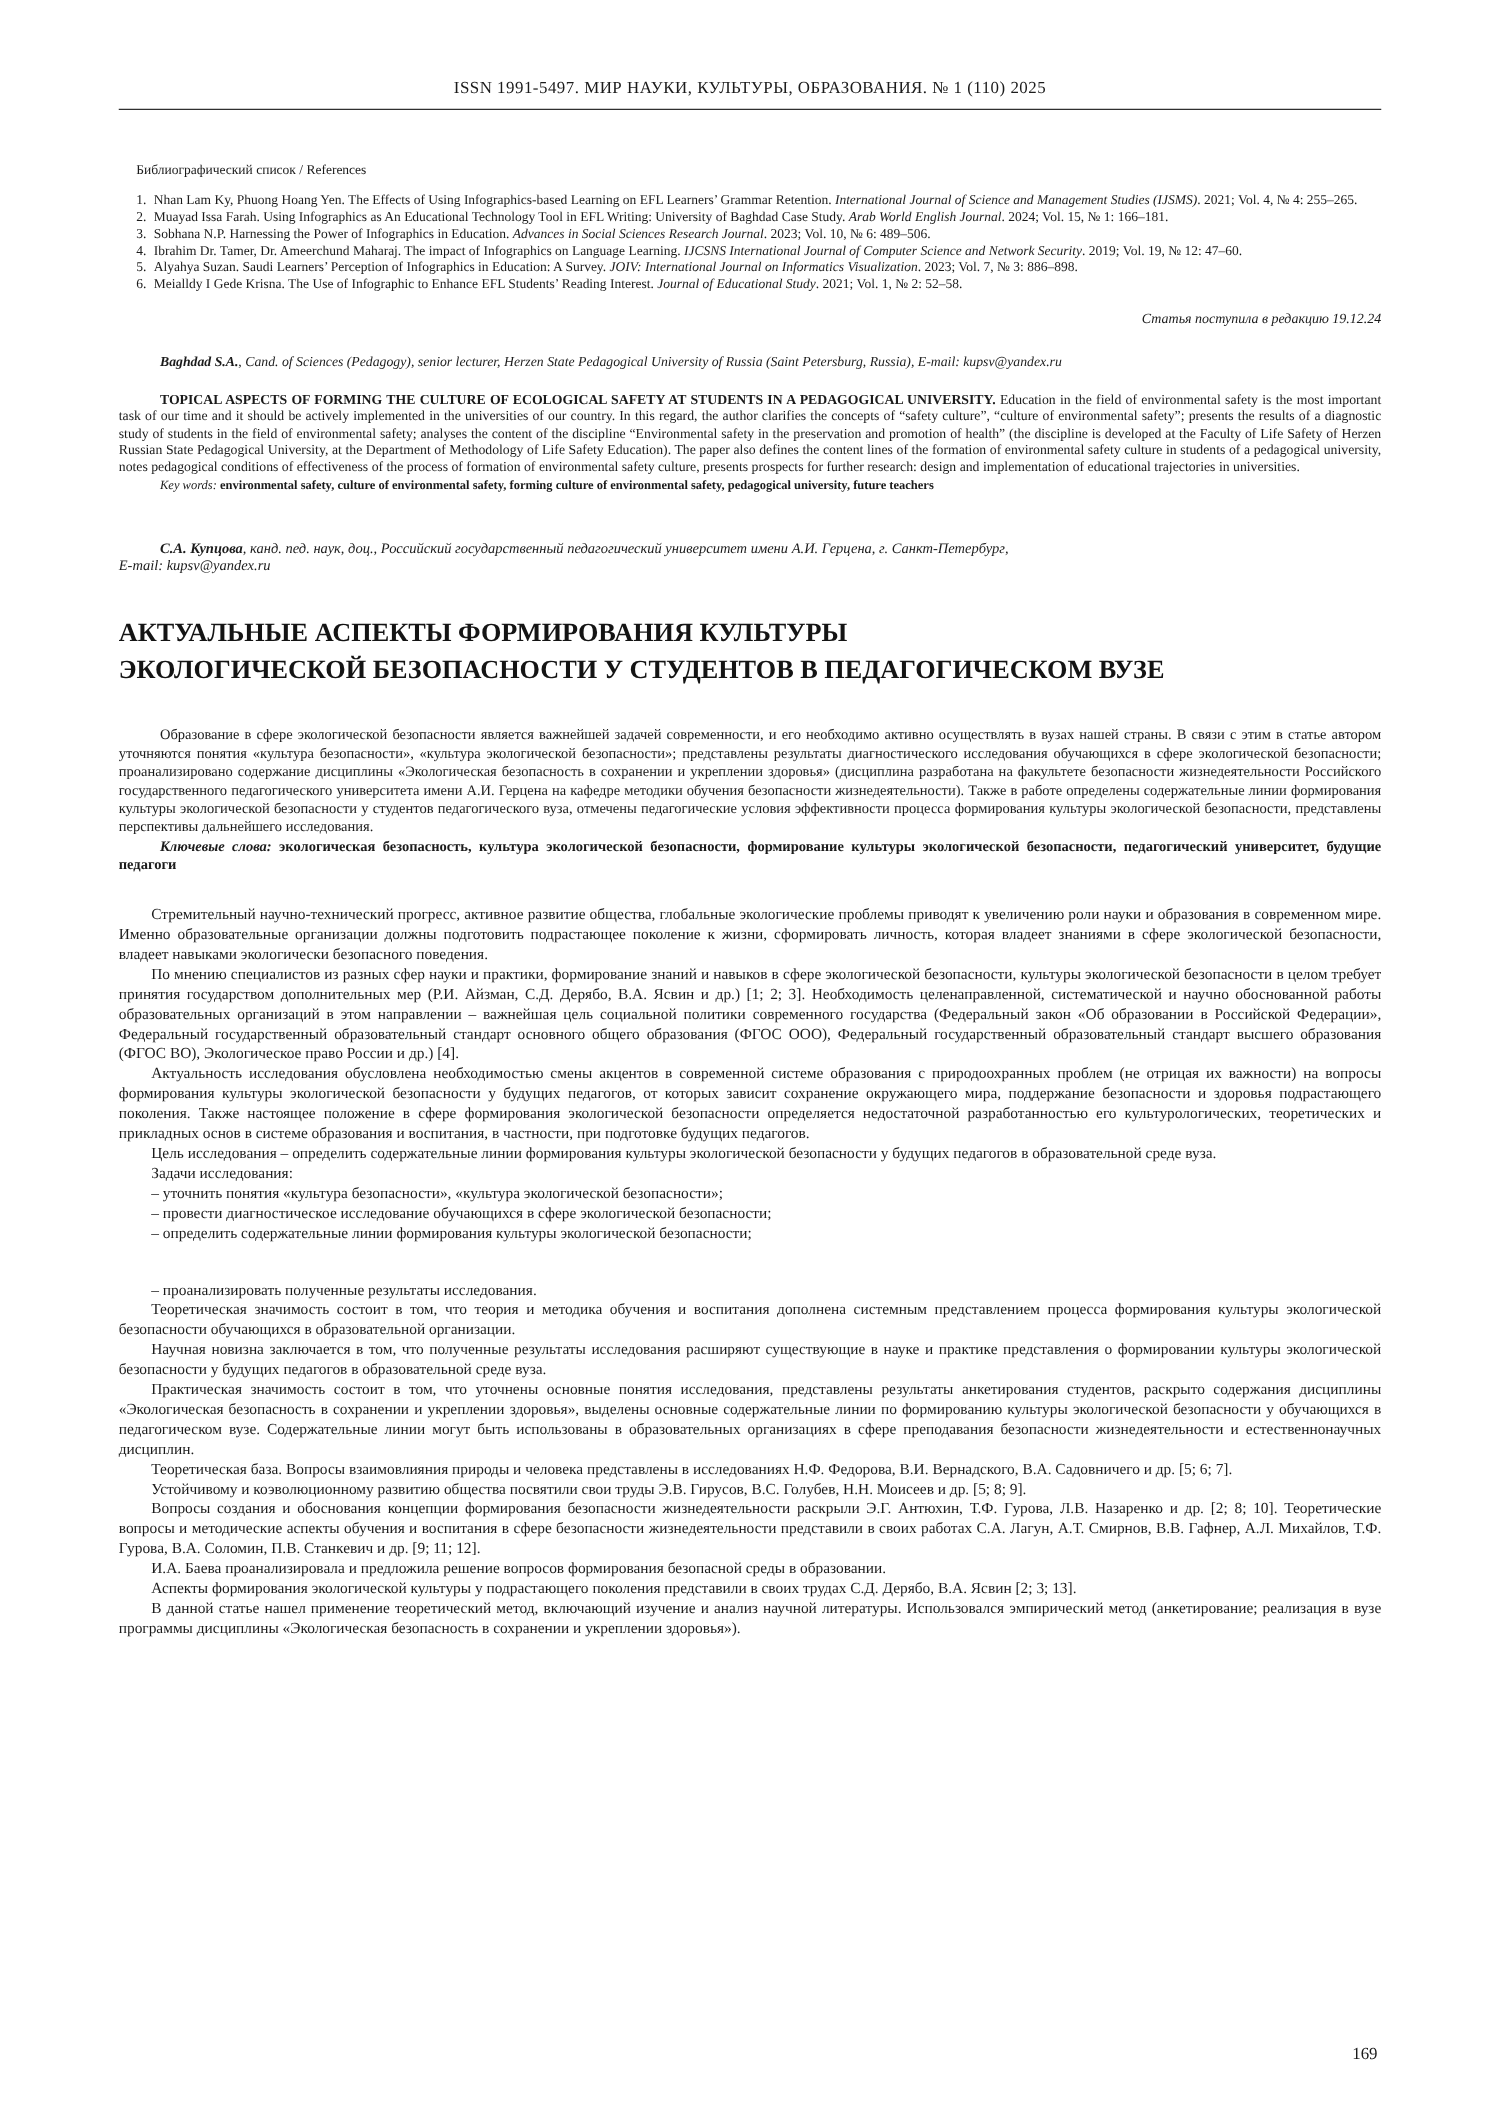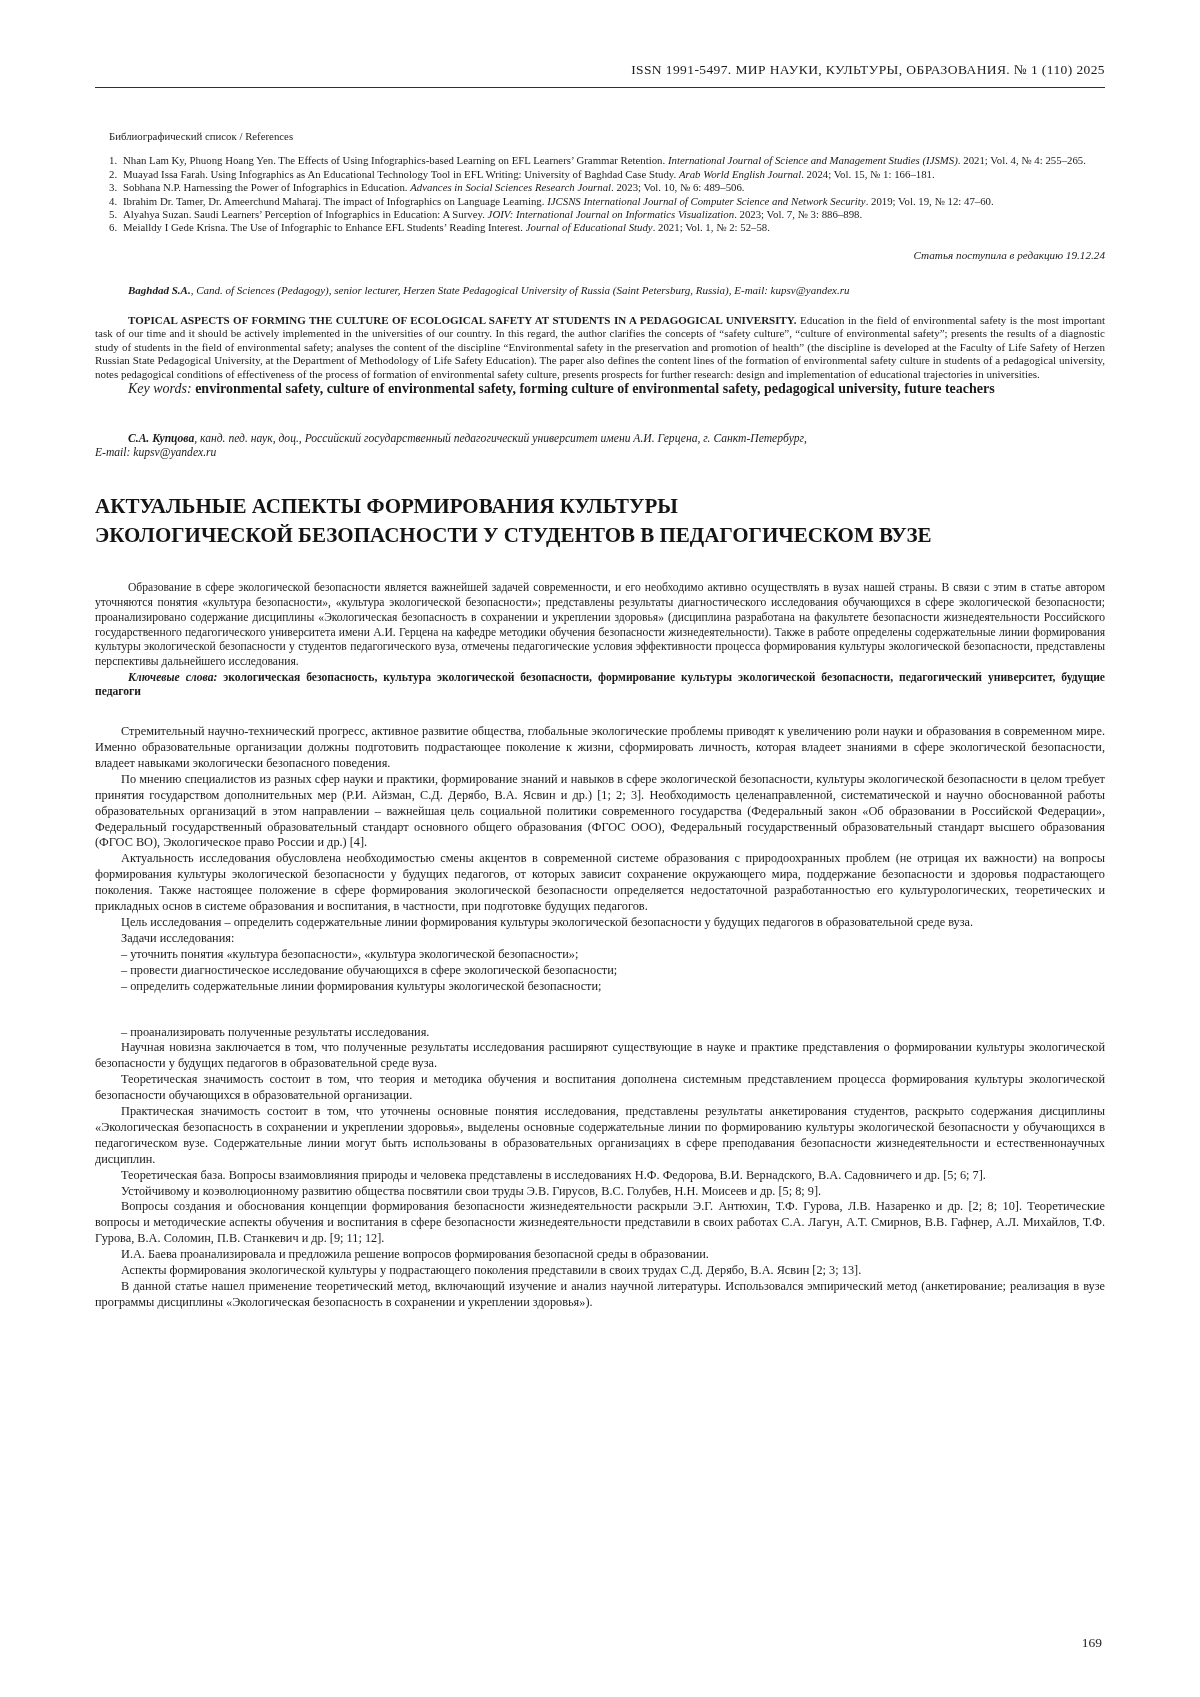--- a/index.html
+++ b/index.html
@@ -8,39 +8,39 @@
     width: 1200px; height: 1697px;
     overflow: hidden;
     position: relative;
     font-family: "Liberation Serif", "DejaVu Serif", serif;
     color: #1b1b1b;
     -webkit-font-smoothing: antialiased;
   }
   .page { padding: 62px 95px 0 95px; }
 
   .page-header { text-align: center; }
-  .header-text { font-size: 13.5px; letter-spacing: 0.4px; text-align: right; }
+  .header-text { font-size: 13.5px; letter-spacing: 0.4px; }
   .header-rule { border: none; border-top: 1.2px solid #2f2f2f; margin-top: 9px; }
 
   .references { margin-top: 42px; font-size: 10.8px; line-height: 13.4px; }
   .ref-heading { margin-left: 14px; margin-bottom: 11px; }
   .ref-list { list-style: none; }
   .ref-item { display: flex; }
   .ref-num { flex: none; width: 28px; padding-left: 14px; }
   .ref-body { flex: 1; text-align: justify; }
   .received { text-align: right; font-style: italic; font-size: 11.2px; margin-top: 14px; }
 
   .meta-row { display: flex; justify-content: space-between; margin-top: 40px; font-size: 11.6px; }
   .meta-udc { padding-left: 33px; }
 
   .author-en { margin-top: 22px; font-size: 11px; line-height: 13.4px; text-indent: 33px; font-style: italic; }
   .author-en b { font-style: italic; }
 
   .abstract-en { margin-top: 16px; font-size: 11px; line-height: 13.5px; text-align: justify; text-indent: 33px; }
-  .keywords-en { font-size: 14px; line-height: 13.5px; text-align: justify; text-indent: 33px; margin-top: 1px; }
+  .keywords-en { font-size: 10px; line-height: 13.5px; text-align: justify; text-indent: 33px; margin-top: 1px; }
 
   .author-ru { margin-top: 36px; font-size: 11.6px; line-height: 14.4px; text-indent: 33px; font-style: italic; }
   .author-ru b { font-style: italic; }
 
   .article-title { margin-top: 32px; font-size: 21px; line-height: 29px; font-weight: bold; color: #141414; }
 
   .abstract-ru { margin-top: 31px; font-size: 11.6px; line-height: 14.7px; text-align: justify; text-indent: 33px; }
   .keywords-ru { font-size: 11.6px; line-height: 14.7px; text-align: justify; text-indent: 33px; margin-top: 1px; font-weight: bold; }
   .keywords-ru i { font-weight: bold; }
 
@@ -110,22 +110,22 @@
       <p class="body-p">По мнению специалистов из разных сфер науки и практики, формирование знаний и навыков в сфере экологической безопасности, культуры экологической безопасности в целом требует принятия государством дополнительных мер (Р.И. Айзман, С.Д. Дерябо, В.А. Ясвин и др.) [1; 2; 3]. Необходимость целенаправленной, систематической и научно обоснованной работы образовательных организаций в этом направлении – важнейшая цель социальной политики современного государства (Федеральный закон «Об образовании в Российской Федерации», Федеральный государственный образовательный стандарт основного общего образования (ФГОС ООО), Федеральный государственный образовательный стандарт высшего образования (ФГОС ВО), Экологическое право России и др.) [4].</p>
       <p class="body-p">Актуальность исследования обусловлена необходимостью смены акцентов в современной системе образования с природоохранных проблем (не отрицая их важности) на вопросы формирования культуры экологической безопасности у будущих педагогов, от которых зависит сохранение окружающего мира, поддержание безопасности и здоровья подрастающего поколения. Также настоящее положение в сфере формирования экологической безопасности определяется недостаточной разработанностью его культурологических, теоретических и прикладных основ в системе образования и воспитания, в частности, при подготовке будущих педагогов.</p>
       <p class="body-p">Цель исследования – определить содержательные линии формирования культуры экологической безопасности у будущих педагогов в образовательной среде вуза.</p>
       <p class="body-p">Задачи исследования:</p>
       <p class="body-p">– уточнить понятия «культура безопасности», «культура экологической безопасности»;</p>
       <p class="body-p">– провести диагностическое исследование обучающихся в сфере экологической безопасности;</p>
       <p class="body-p">– определить содержательные линии формирования культуры экологической безопасности;</p>
     </div>
     <div class="col">
       <p class="body-p">– проанализировать полученные результаты исследования.</p>
+      <p class="body-p">Теоретическая значимость состоит в том, что теория и методика обучения и воспитания дополнена системным представлением процесса формирования культуры экологической безопасности обучающихся в образовательной организации.</p>
       <p class="body-p">Научная новизна заключается в том, что полученные результаты исследования расширяют существующие в науке и практике представления о формировании культуры экологической безопасности у будущих педагогов в образовательной среде вуза.</p>
-      <p class="body-p">Теоретическая значимость состоит в том, что теория и методика обучения и воспитания дополнена системным представлением процесса формирования культуры экологической безопасности обучающихся в образовательной организации.</p>
       <p class="body-p">Практическая значимость состоит в том, что уточнены основные понятия исследования, представлены результаты анкетирования студентов, раскрыто содержания дисциплины «Экологическая безопасность в сохранении и укреплении здоровья», выделены основные содержательные линии по формированию культуры экологической безопасности у обучающихся в педагогическом вузе. Содержательные линии могут быть использованы в образовательных организациях в сфере преподавания безопасности жизнедеятельности и естественнонаучных дисциплин.</p>
       <p class="body-p">Теоретическая база. Вопросы взаимовлияния природы и человека представлены в исследованиях Н.Ф. Федорова, В.И. Вернадского, В.А. Садовничего и др. [5; 6; 7].</p>
       <p class="body-p">Устойчивому и коэволюционному развитию общества посвятили свои труды Э.В. Гирусов, В.С. Голубев, Н.Н. Моисеев и др. [5; 8; 9].</p>
       <p class="body-p">Вопросы создания и обоснования концепции формирования безопасности жизнедеятельности раскрыли Э.Г. Антюхин, Т.Ф. Гурова, Л.В. Назаренко и др. [2; 8; 10]. Теоретические вопросы и методические аспекты обучения и воспитания в сфере безопасности жизнедеятельности представили в своих работах С.А. Лагун, А.Т. Смирнов, В.В. Гафнер, А.Л. Михайлов, Т.Ф. Гурова, В.А. Соломин, П.В. Станкевич и др. [9; 11; 12].</p>
       <p class="body-p">И.А. Баева проанализировала и предложила решение вопросов формирования безопасной среды в образовании.</p>
       <p class="body-p">Аспекты формирования экологической культуры у подрастающего поколения представили в своих трудах С.Д. Дерябо, В.А. Ясвин [2; 3; 13].</p>
       <p class="body-p">В данной статье нашел применение теоретический метод, включающий изучение и анализ научной литературы. Использовался эмпирический метод (анкетирование; реализация в вузе программы дисциплины «Экологическая безопасность в сохранении и укреплении здоровья»).</p>
     </div>
   </div>
 

